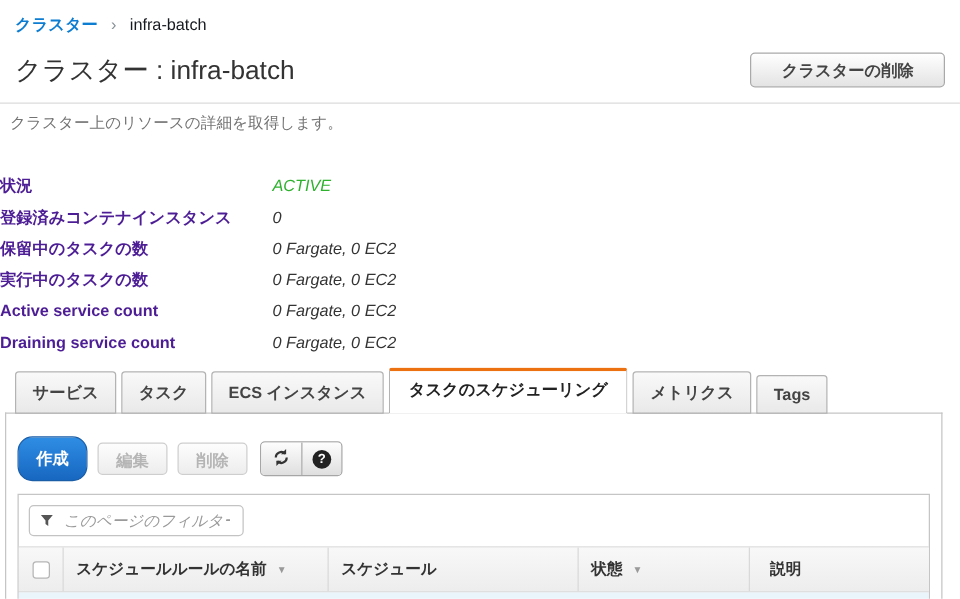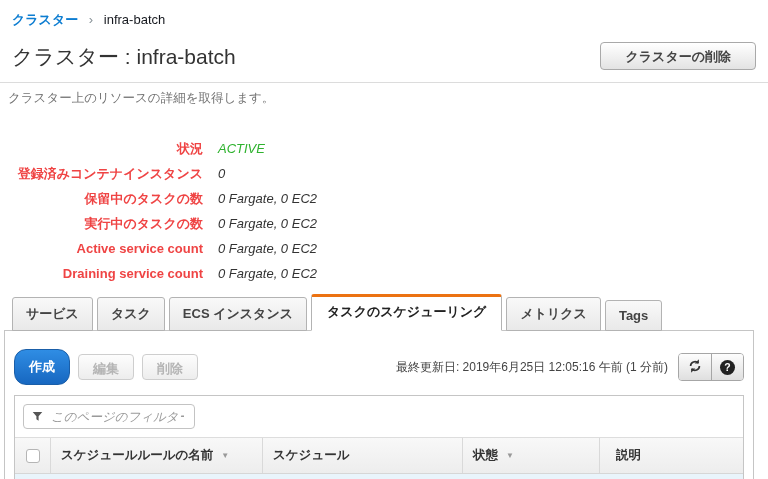--- a/index.html
+++ b/index.html
@@ -24,21 +24,21 @@
     background:linear-gradient(#ffffff,#e3e3e3);
     border:1px solid #a9a9a9; border-radius:4px;
     padding:5px 24px; height:28px; cursor:pointer;
   }
   .header-divider { border:none; border-top:1px solid #dcdcdc; margin:10px 0 0 0; }
   .page-subtitle { padding:7px 0 0 8px; font-size:12.5px; color:#737373; }
 
   
   .details { margin-top:29px; }
   .detail-row { display:flex; align-items:center; height:25px; font-size:13px; }
-  .detail-label { width:203px; text-align:right; font-weight:bold; color:#ef4444; }
+  .detail-label { width:203px; font-weight:bold; color:#4c1d95; }
   .detail-value { margin-left:15px; color:#333;font-style:italic; }
   .detail-value.status-active { color:#2eb22e; }
 
   
   .tabbar { display:flex; align-items:flex-end; padding-left:12px; margin-top:8px; position:relative; z-index:2; margin-bottom:-1px; }
   .tab {
     font-size:13px; font-weight:bold; color:#444; cursor:pointer;
     background:linear-gradient(#f9f9f9,#e9e9e9);
     border:1px solid #b3b3b3; border-radius:3px 3px 0 0;
     padding:7px 13px; margin-right:4px; white-space:nowrap;
@@ -167,21 +167,20 @@
   <div class="tab">メトリクス</div>
   <div class="tab">Tags</div>
 </div>
 
 <div class="tab-panel">
 
   <div class="toolbar">
     <button class="btn-primary">作成</button>
     <button class="btn-disabled" aria-disabled="true">編集</button>
     <button class="btn-disabled" aria-disabled="true">削除</button>
-    <span class="last-updated">最終更新日: 2019年6月25日 12:05:16 午前 (1 分前)</span>
     <div class="icon-btn-group">
       <button class="icon-btn">
         <span>
           <svg width="16" height="16" viewBox="0 0 16 16">
             <path d="M3.6 8a4.4 4.4 0 0 1 7.6-3" fill="none" stroke="#333" stroke-width="1.7"></path>
             <path d="M11.9 1.2v4.2H7.7z" fill="#333"></path>
             <path d="M12.4 8a4.4 4.4 0 0 1-7.6 3" fill="none" stroke="#333" stroke-width="1.7"></path>
             <path d="M4.1 14.8v-4.2h4.2z" fill="#333"></path>
           </svg>
         </span>

